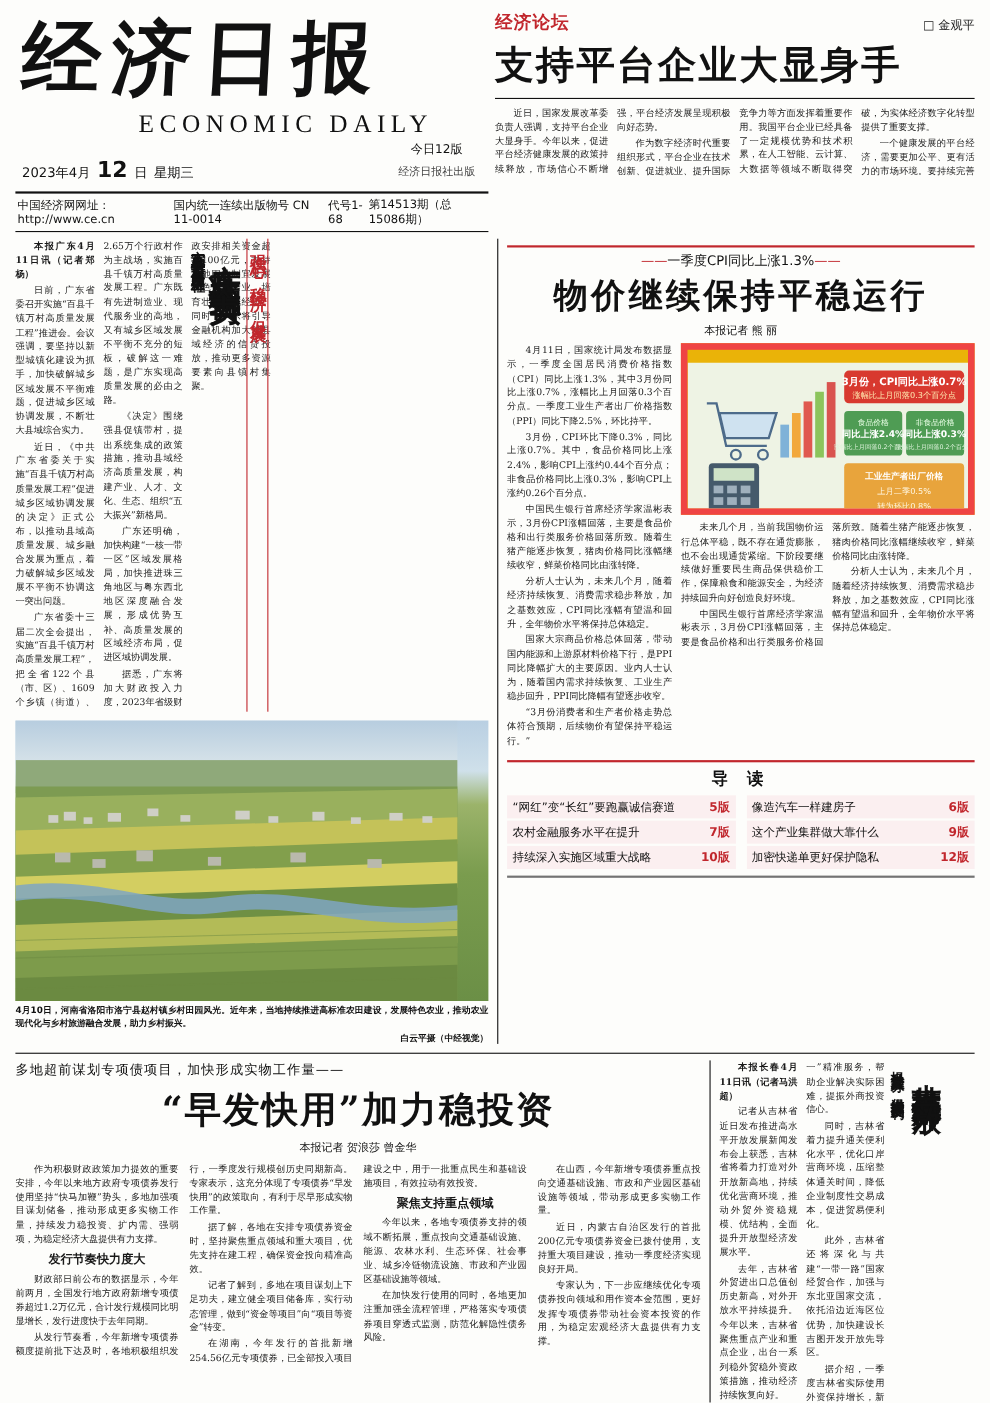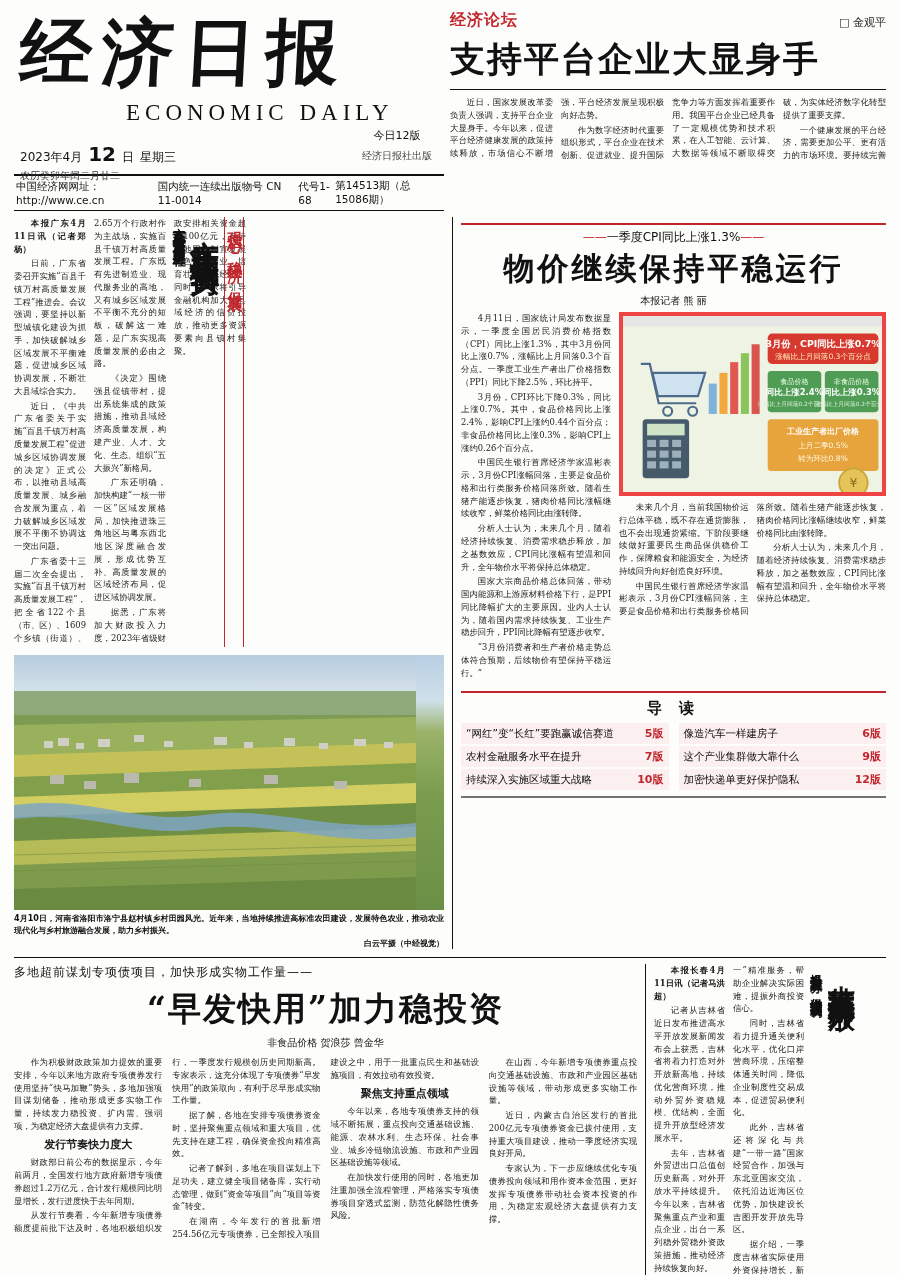--- a/index.html
+++ b/index.html
@@ -102,22 +102,22 @@
   .cpi-kicker { text-align:center; color:#111; font-size:12px; margin:4px 0 2px; }
   .cpi-kicker .dash { color:#c1272d; }
   .headline-2 {
     text-align:center;
     font-family:"DejaVu Serif","Liberation Serif",serif;
     font-weight:bold; font-size:31px; letter-spacing:3px; margin:2px 0 4px;
   }
   .byline-c { text-align:center; font-size:10px; margin-bottom:4px; }
 
   .infographic {
-    width:100%; height:184px; background:#e5e5e5; position:relative; overflow:hidden;
-    border:4px solid #ef4444;
+    width:100%; height:156px; background:#eab308; position:relative; overflow:hidden;
+    border:6px solid #ef4444;
   }
 
   
   .daodu { border-top:2px solid #c1272d; border-bottom:2px solid #737373; margin-top:10px; padding:4px 0 6px; }
   .daodu-title { text-align:center; font-weight:bold; font-size:15px; letter-spacing:6px; margin:2px 0 5px; }
   .daodu-grid { display:grid; grid-template-columns:1fr 1fr; gap:2px 10px; }
   .dd-item { display:flex; align-items:center; font-size:10.5px; background:#fbeff0; padding:3px 5px; }
   .dd-item .t { flex:1; }
   .dd-item .pg { color:#c1272d; font-weight:bold; font-size:11px; }
 
@@ -148,21 +148,20 @@
 
     <div class="mast-left">
       <div class="logo-cn">经济日报</div>
       <div class="logo-en">ECONOMIC DAILY</div>
       <div class="mast-dateline">
         <span>2023年4月</span>
         <span class="big">12</span>
         <span>日</span>
         <span>星期三</span>
       </div>
-      <div class="mast-lunar">农历癸卯年闰二月廿二</div>
       <div class="mast-right-info">
         <div>今日12版</div>
         <div class="l2">经济日报社出版</div>
       </div>
     </div>
 
     <div class="mast-center">
       <div class="col-head">经济论坛</div>
       <div class="byline-top">□ 金观平</div>
       <div class="headline-main">支持平台企业大显身手</div>
@@ -378,21 +377,21 @@
         </div>
       </div>
     </div>
   </div>
 
   <div class="bottom">
 
     <div class="bot-left">
       <div class="kicker3">多地超前谋划专项债项目，加快形成实物工作量——</div>
       <div class="headline-3">“早发快用”加力稳投资</div>
-      <div class="byline-3">非食品价格 贺浪莎 曾金华</div>
+      <div class="byline-3">本报记者 贺浪莎 曾金华</div>
       <div class="body-col cols4" style="height:190px;overflow:hidden">
         <p>作为积极财政政策加力提效的重要安排，今年以来地方政府专项债券发行使用坚持“快马加鞭”势头，多地加强项目谋划储备，推动形成更多实物工作量，持续发力稳投资、扩内需、强弱项，为稳定经济大盘提供有力支撑。</p>
         <div class="sub-h">发行节奏快力度大</div>
         <p>财政部日前公布的数据显示，今年前两月，全国发行地方政府新增专项债券超过1.2万亿元，合计发行规模同比明显增长，发行进度快于去年同期。</p>
         <p>从发行节奏看，今年新增专项债券额度提前批下达及时，各地积极组织发行，一季度发行规模创历史同期新高。专家表示，这充分体现了专项债券“早发快用”的政策取向，有利于尽早形成实物工作量。</p>
         <p>据了解，各地在安排专项债券资金时，坚持聚焦重点领域和重大项目，优先支持在建工程，确保资金投向精准高效。</p>
         <p>记者了解到，多地在项目谋划上下足功夫，建立健全项目储备库，实行动态管理，做到“资金等项目”向“项目等资金”转变。</p>
         <p>在湖南，今年发行的首批新增254.56亿元专项债券，已全部投入项目建设之中，用于一批重点民生和基础设施项目，有效拉动有效投资。</p>
         <div class="sub-h">聚焦支持重点领域</div>
         <p>今年以来，各地专项债券支持的领域不断拓展，重点投向交通基础设施、能源、农林水利、生态环保、社会事业、城乡冷链物流设施、市政和产业园区基础设施等领域。</p>

